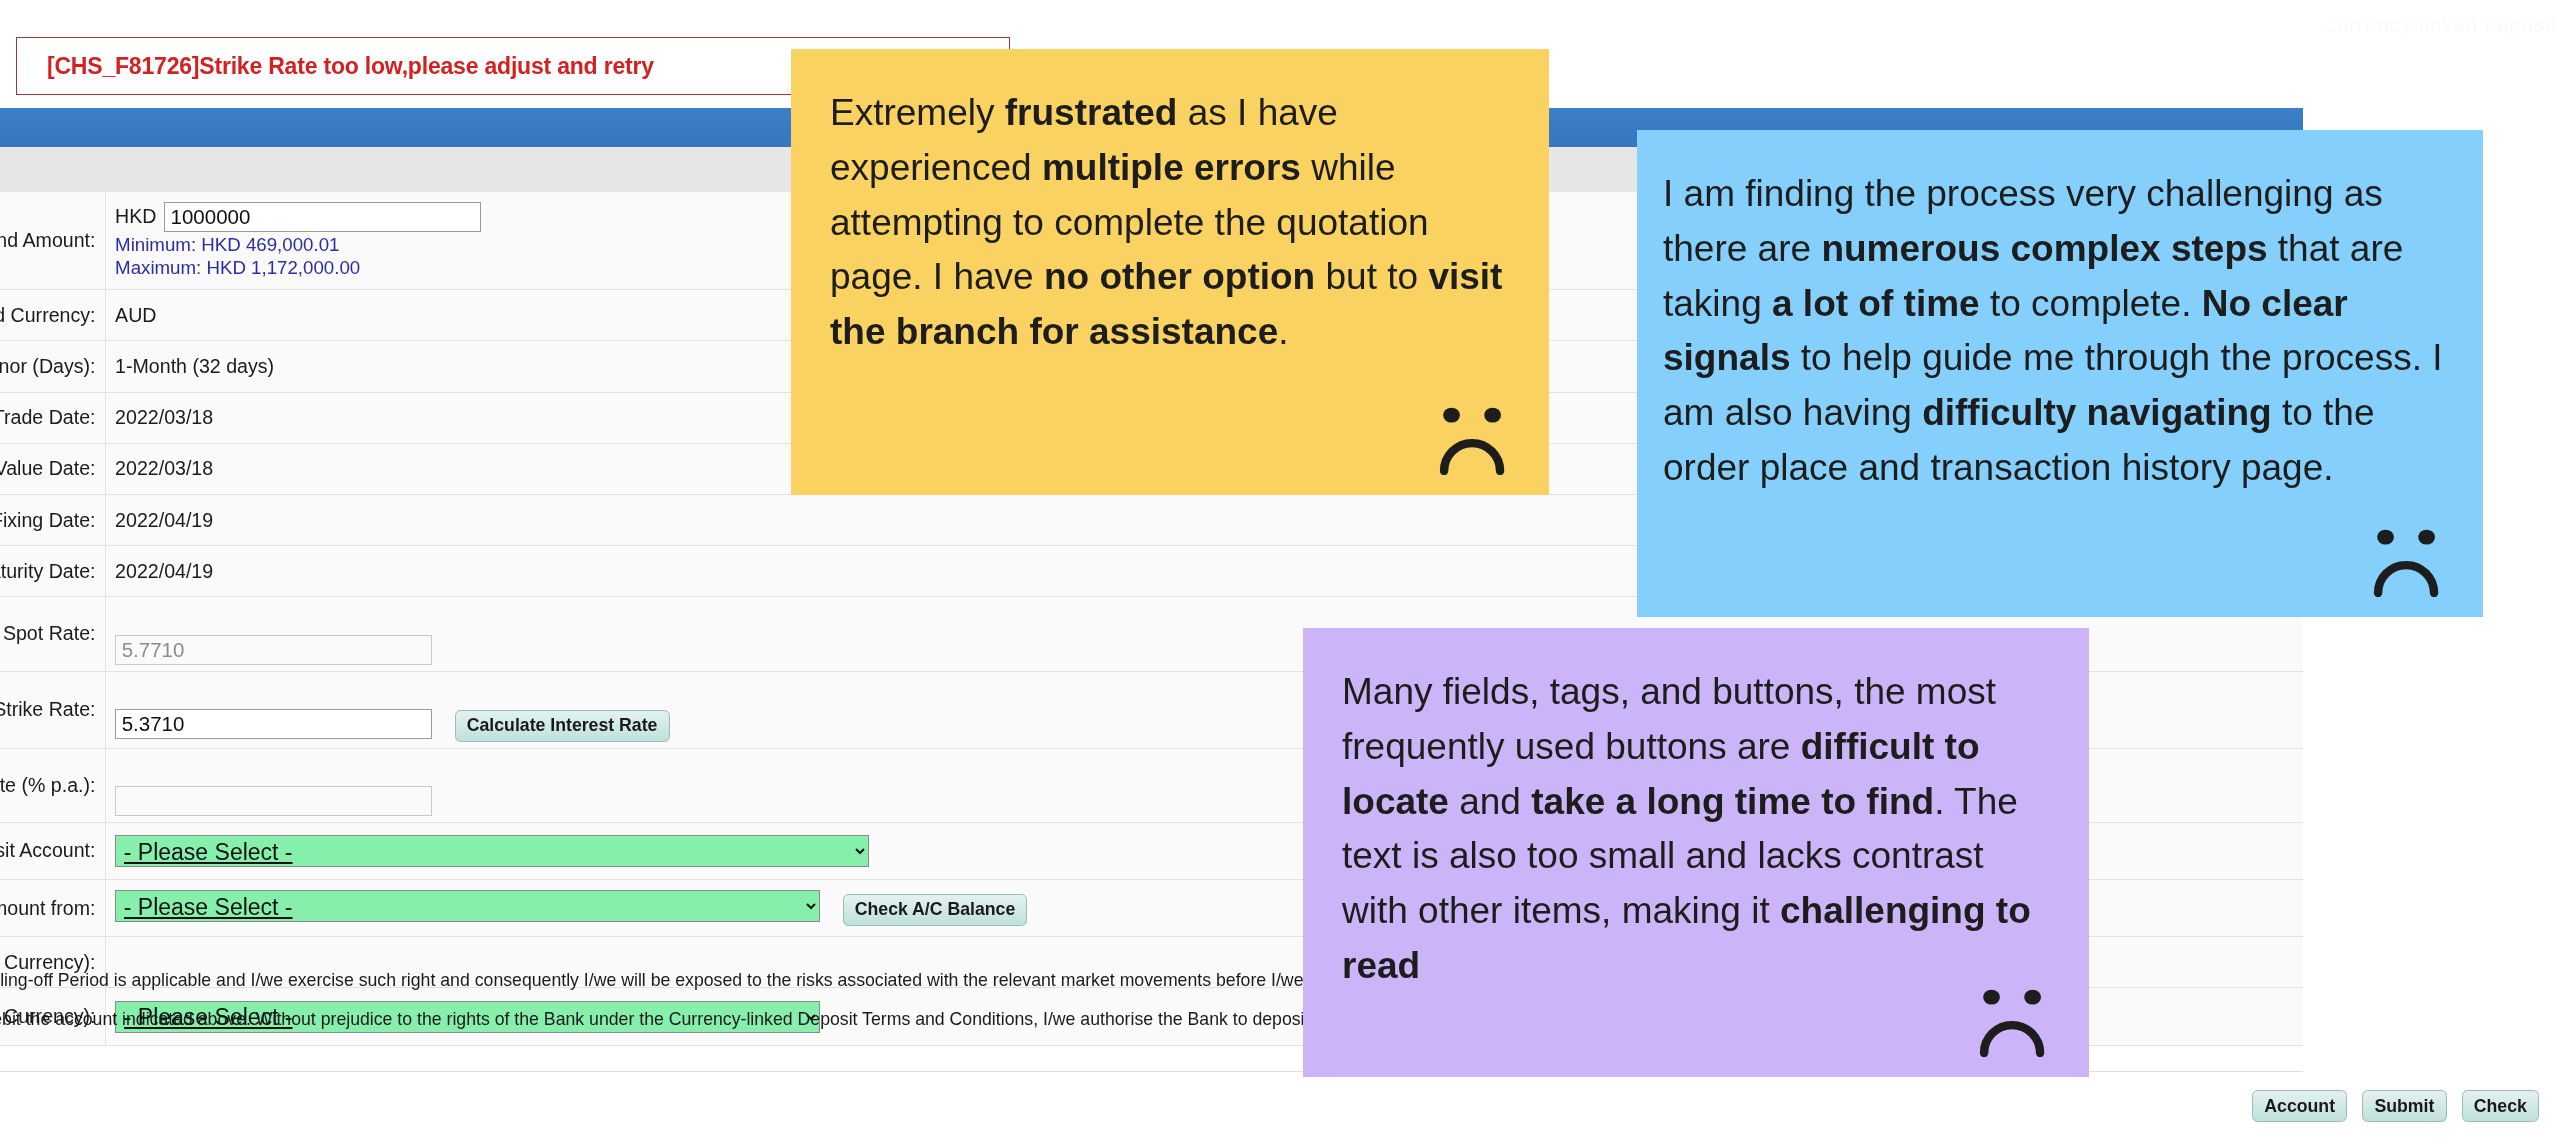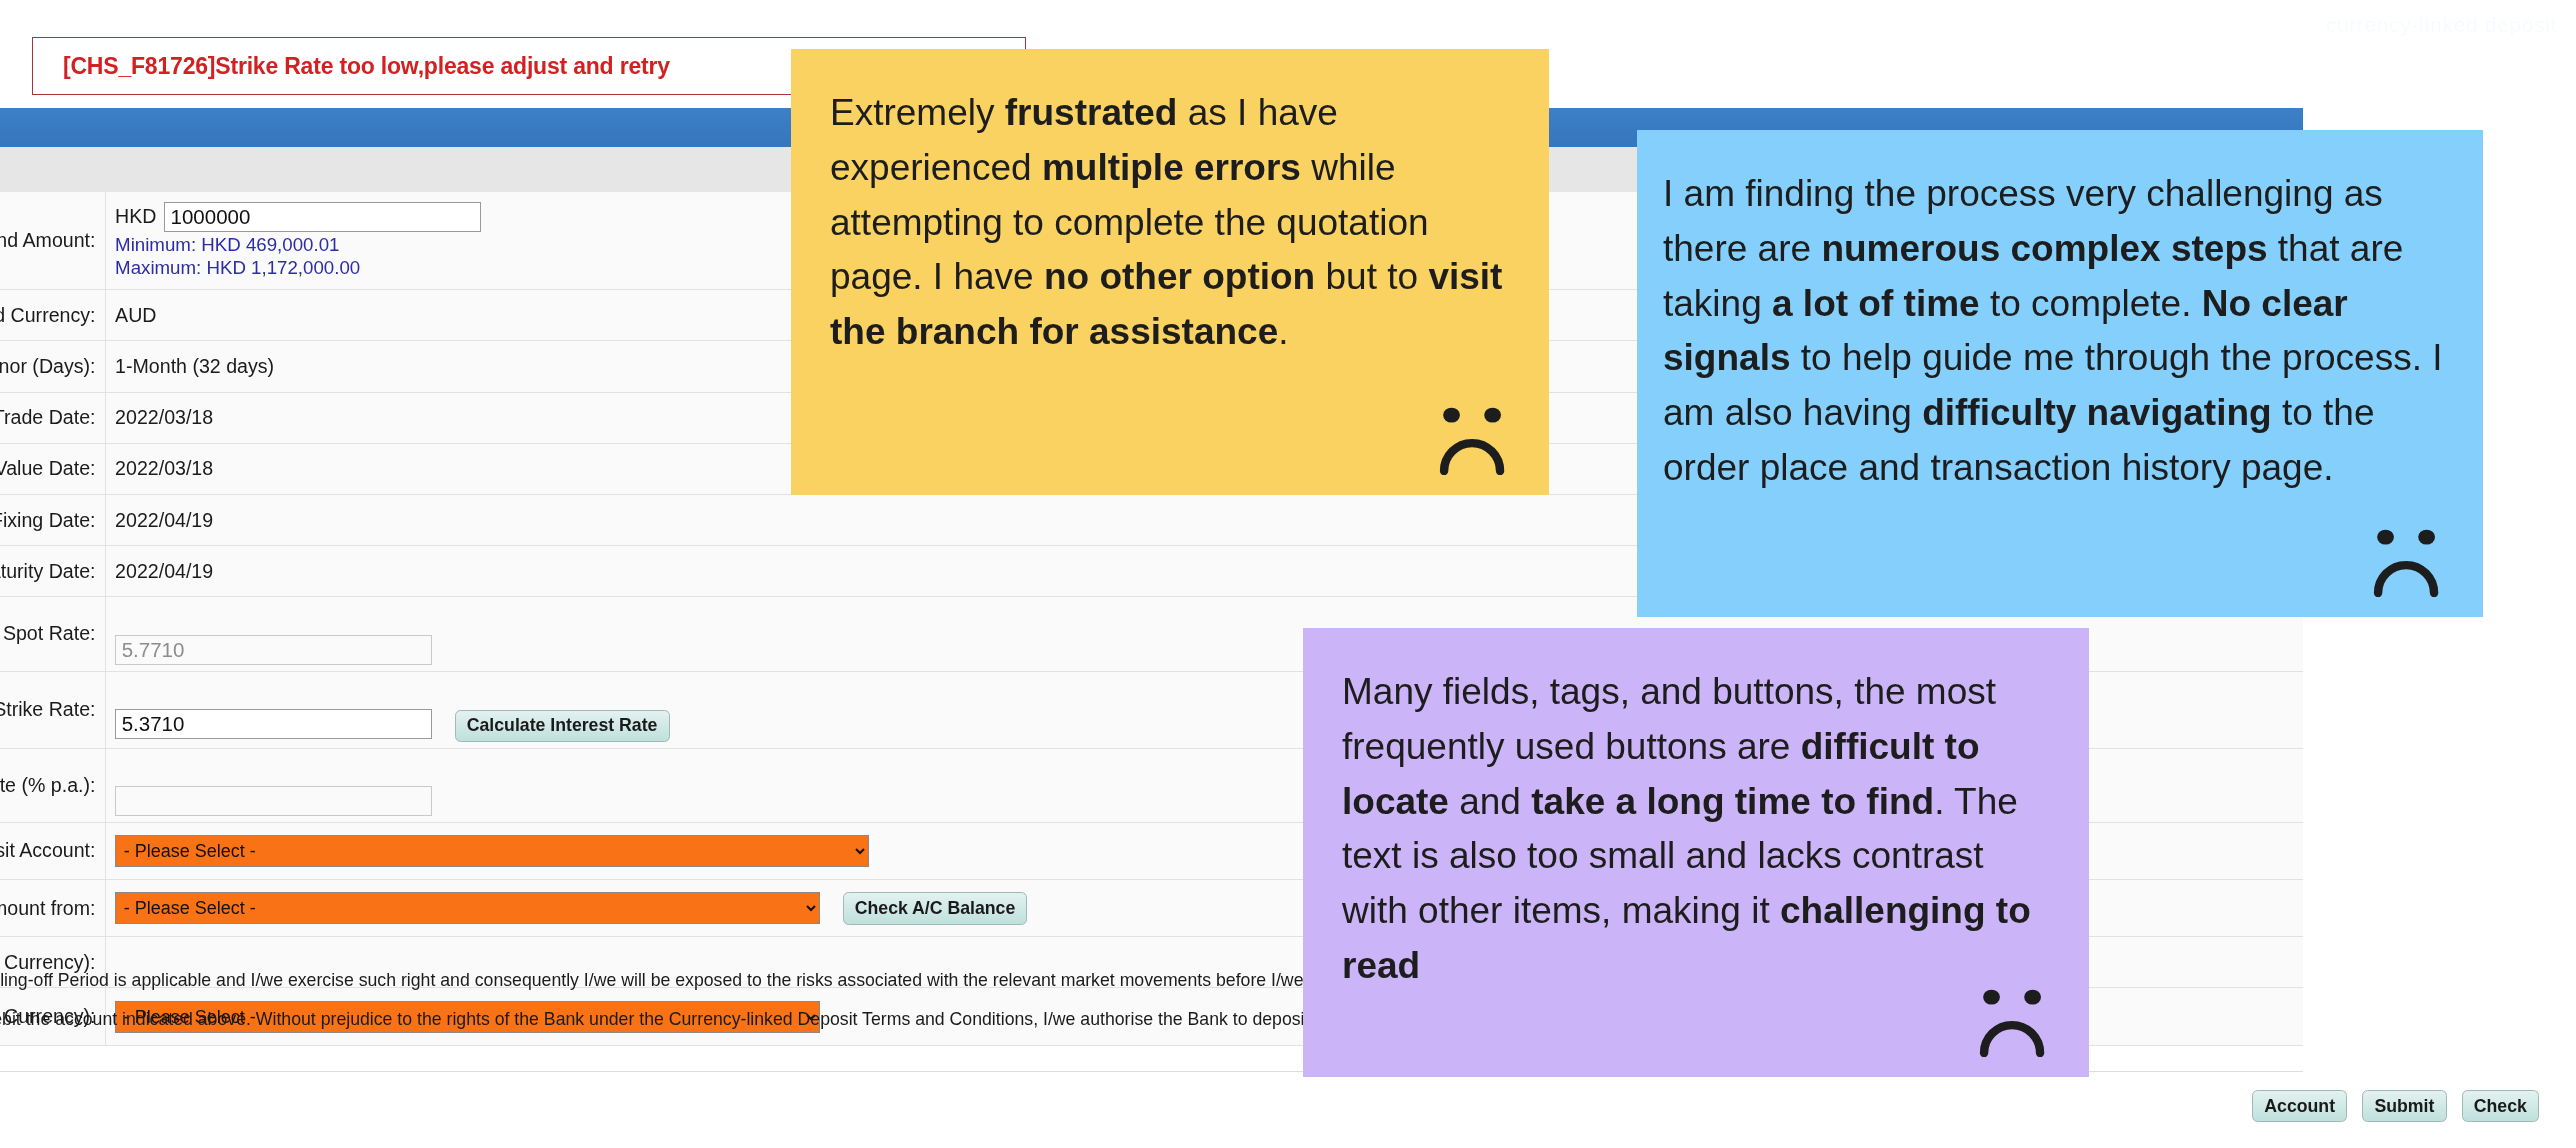--- a/index.html
+++ b/index.html
@@ -75,24 +75,25 @@
     outline:none;
   }
   input.txt.w-amount{width:317px;}
   input.txt.w-rate{width:317px;margin-top:32px;}
   input.txt.grey{color:#8d8d8d;border:0.9px solid #c9c9c9;background:#fafafa;}
   input.txt.blank{background:#fafafa;border:0.9px solid #c9c9c9;}
   .minmax{color:#2c2ca8;font-size:18.7px;line-height:1.12;margin-top:2.8px;}
 
   select.sel{
     font-family:"Liberation Sans", sans-serif;
-    font-size:18px;color:#111;
+    font-size:23px;color:#111;
     height:32px;box-sizing:border-box;
-    border:0.9px solid #8a8a8a;background:#f97316;
+    border:0.9px solid #8a8a8a;background:#86efac;
     padding:1.9px 3.7px;
+    text-decoration:underline;
   }
   select.w1{width:754px;}
   select.w2{width:705px;}
   select.w3{width:705px;}
 
   .btn{
     font-family:"Liberation Sans", sans-serif;
     font-size:17.7px;font-weight:bold;color:#1a1a1a;
     background:linear-gradient(180deg,#e3f2f0 0%,#bfe0dc 100%);
     border:0.9px solid #9fb9b6;border-radius:5.6px;
@@ -140,21 +141,21 @@
     user-select:none;
   }
 </style>
 </head>
 <body>
 
 <div class="page">
 
   <div class="watermark">currency-linked deposit</div>
 
-  <div class="error-banner" style="left: 32px;">
+  <div class="error-banner" style="left: 16px;">
     <span class="error-text">[CHS_F81726]Strike Rate too low,please adjust and retry</span>
   </div>
 
   <div class="section-bar" style="left: -227px;">
     <div class="section-bar-title"></div>
   </div>
   <div class="subheader-bar" style="left: -227px;"></div>
 
   <table class="form-table" style="left: -227px;">
     <tbody>

